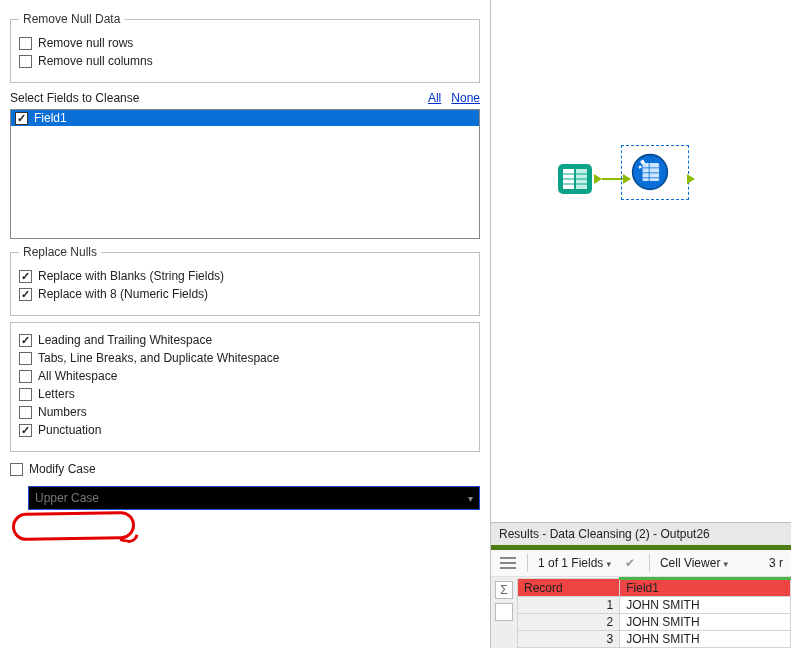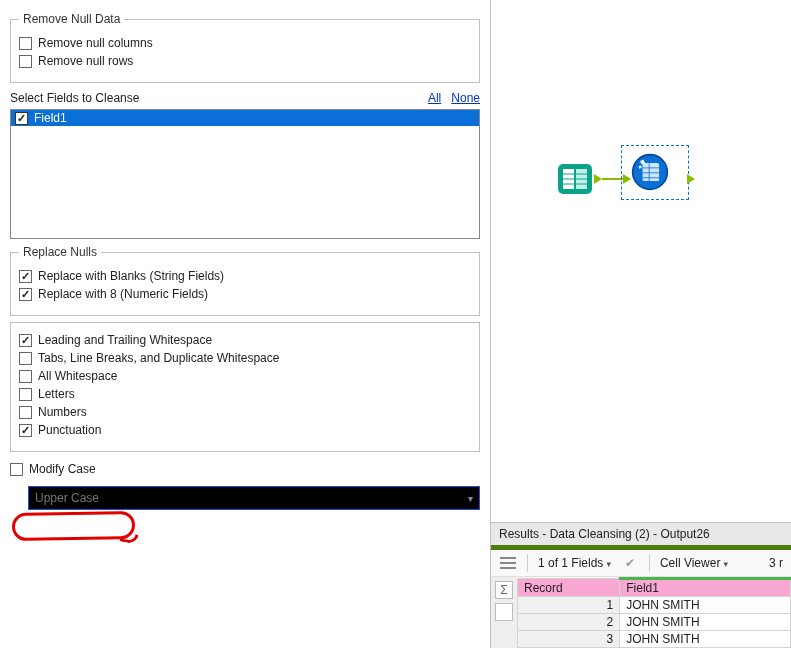--- a/index.html
+++ b/index.html
@@ -73,42 +73,42 @@
   .tri { font-size: 9px; color: #555; padding-left: 3px; }
 
   .results-body { display: flex; }
   .results-gutter { width: 26px; background: #eee; display:flex; flex-direction:column; align-items:center; padding-top:4px; gap:4px; }
   .gutter-btn { width: 18px; height: 18px; border: 1px solid #bbb; background:#fff; display:inline-block; }
 
   table.results { border-collapse: collapse; font-size: 12px; flex: 1; }
   table.results th, table.results td {
     border: 1px solid #d4d4d4; padding: 1px 6px; text-align: left; background: #fff;
   }
-  table.results th { background: #f9a8d4; font-weight: normal; }
+  table.results th { background: #ef4444; font-weight: normal; }
   table.results td.idx { text-align: right; background: #f0f0f0; }
   .col-header-top { border-top: 3px solid #4ab54a !important; }
 
   .left-pane { position: relative; }
 </style>
 </head>
 <body>
 
 <div class="main">
 
   <div class="left-pane">
 
     <fieldset>
       <legend>Remove Null Data</legend>
       <div class="check-row">
         <span class="check"></span>
+        <span>Remove null rows</span>
+      </div>
+      <div class="check-row">
+        <span class="check"></span>
         <span>Remove null columns</span>
-      </div>
-      <div class="check-row">
-        <span class="check"></span>
-        <span>Remove null rows</span>
       </div>
     </fieldset>
 
     <div class="section-label" style="display:flex">
       <span style="flex:1">Select Fields to Cleanse</span>
       <span class="field-links">
         <span class="link">All</span>&nbsp;&nbsp;
         <span class="link">None</span>
       </span>
     </div>

